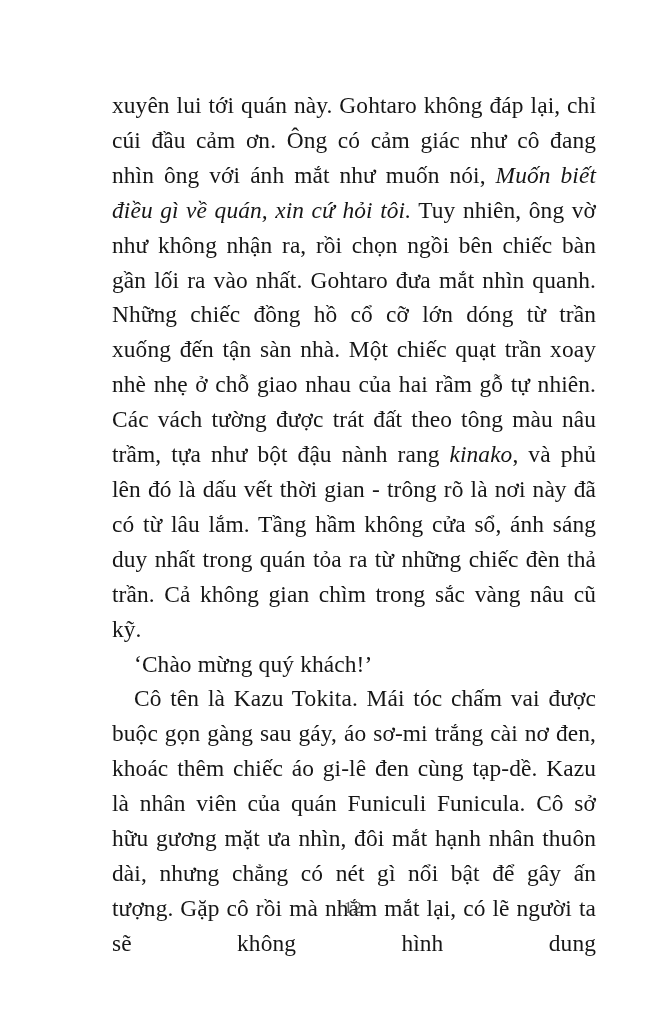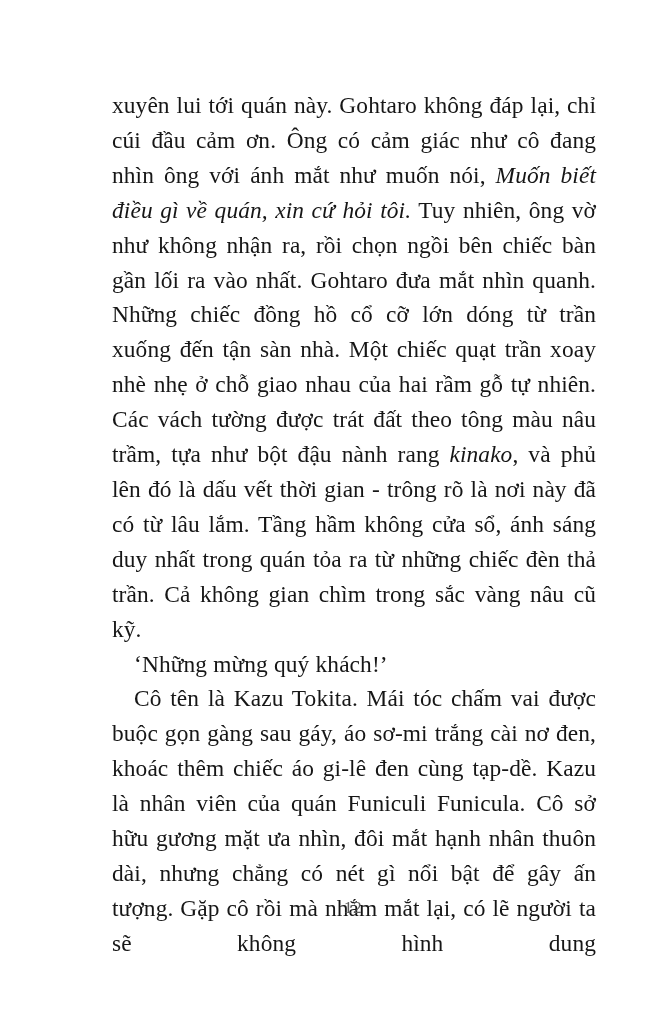--- a/index.html
+++ b/index.html
@@ -70,19 +70,19 @@
     letter-spacing: 0.6px;
   }
 </style>
 </head>
 <body>
 
 <div class="page">
 
   <div class="text-block">
     <p class="para force-justify" id="p1"><span>xuyên lui tới quán này. Gohtaro không đáp lại, chỉ cúi đầu cảm ơn. Ông có cảm giác như cô đang nhìn ông với ánh mắt như muốn nói, </span><span class="it">Muốn biết điều gì về quán, xin cứ hỏi tôi.</span><span> Tuy nhiên, ông vờ như không nhận ra, rồi chọn ngồi bên chiếc bàn gần lối ra vào nhất. Gohtaro đưa mắt nhìn quanh. Những chiếc đồng hồ cổ cỡ lớn dóng từ trần xuống đến tận sàn nhà. Một chiếc quạt trần xoay nhè nhẹ ở chỗ giao nhau của hai rầm gỗ tự nhiên. Các vách tường được trát đất theo tông màu nâu trầm, tựa như bột đậu nành rang </span><span class="it">kinako</span><span>, và phủ lên đó là dấu vết thời gian - trông rõ là nơi này đã có từ lâu lắm. Tầng hầm không cửa sổ, ánh sáng duy nhất trong quán tỏa ra từ những chiếc đèn thả trần. Cả không gian chìm trong sắc vàng nâu cũ kỹ.</span></p>
-    <p class="para indent" id="p2"><span>‘Những mừng quý khách!’</span></p>
+    <p class="para indent" id="p2"><span>‘Chào mừng quý khách!’</span></p>
     <p class="para indent force-justify" id="p4"><span>Cô tên là Kazu Tokita. Mái tóc chấm vai được buộc gọn gàng sau gáy, áo sơ-mi trắng cài nơ đen, khoác thêm chiếc áo gi-lê đen cùng tạp-dề. Kazu là nhân viên của quán Funiculi Funicula. Cô sở hữu gương mặt ưa nhìn, đôi mắt hạnh nhân thuôn dài, nhưng chẳng có nét gì nổi bật để gây ấn tượng. Gặp cô rồi mà nhắm mắt lại, có lẽ người ta sẽ không hình dung</span></p>
   </div>
 
   <div class="folio">12</div>
 
 </div>
 
 </body></html>

